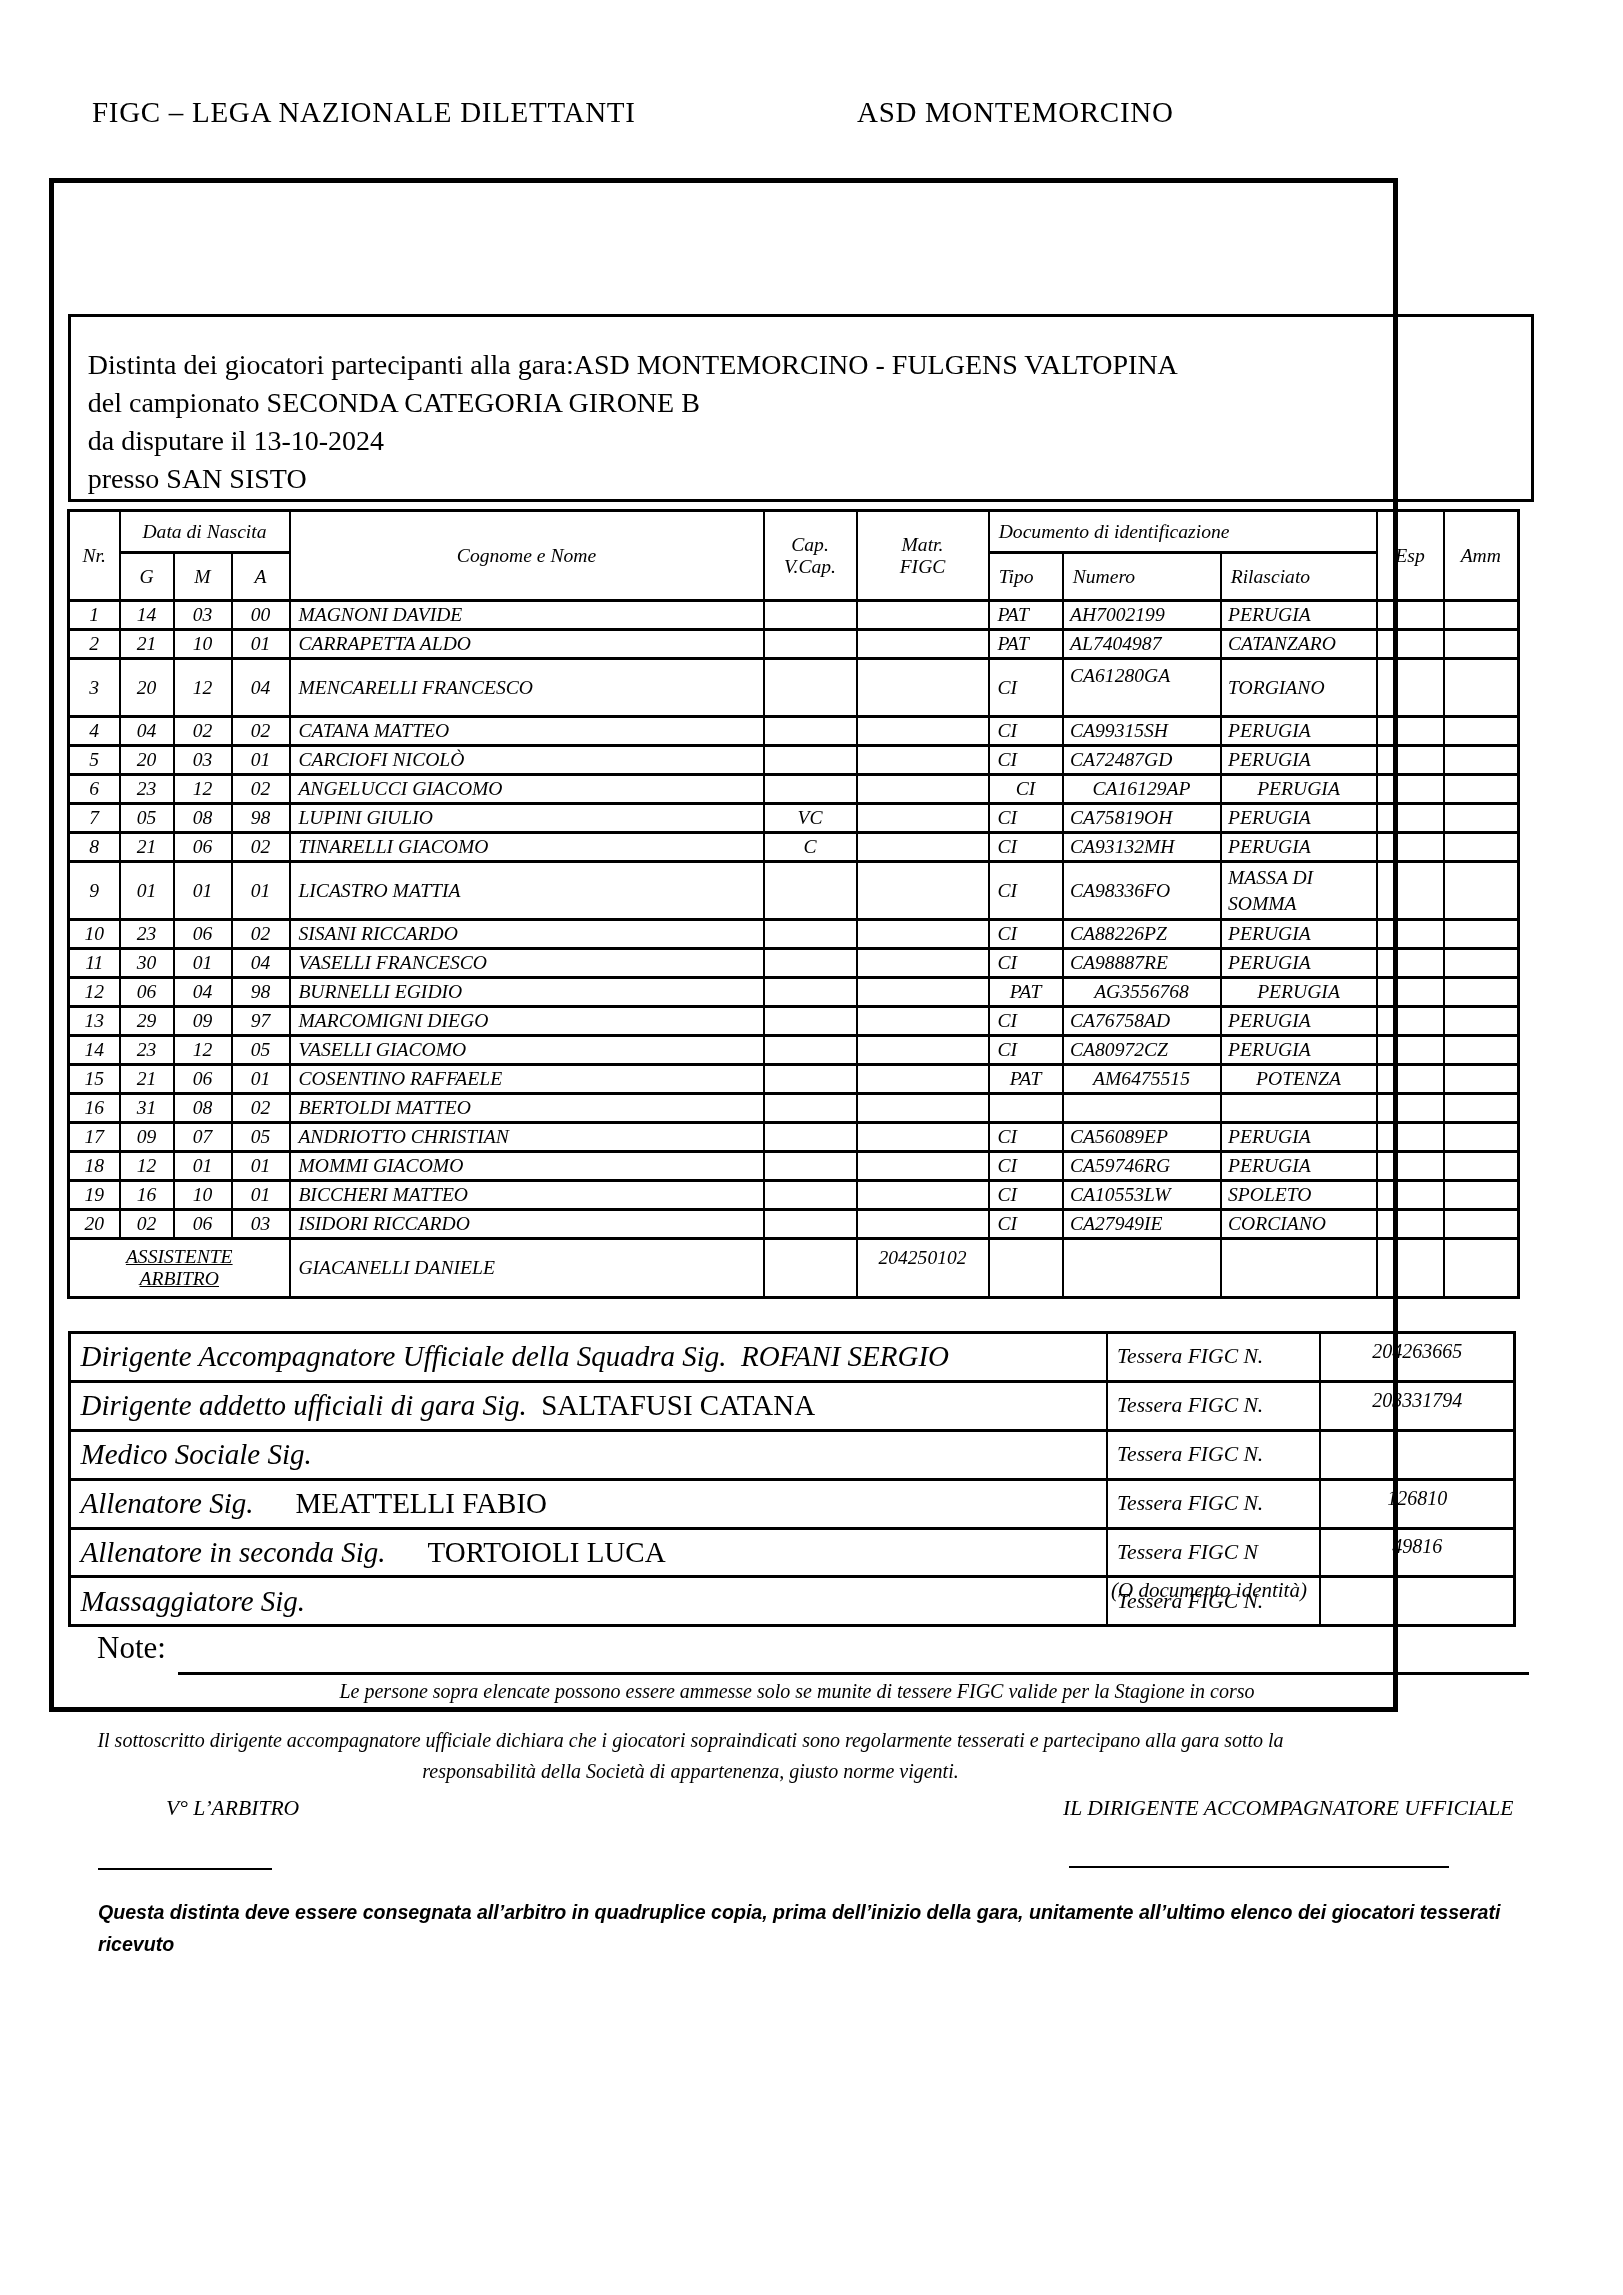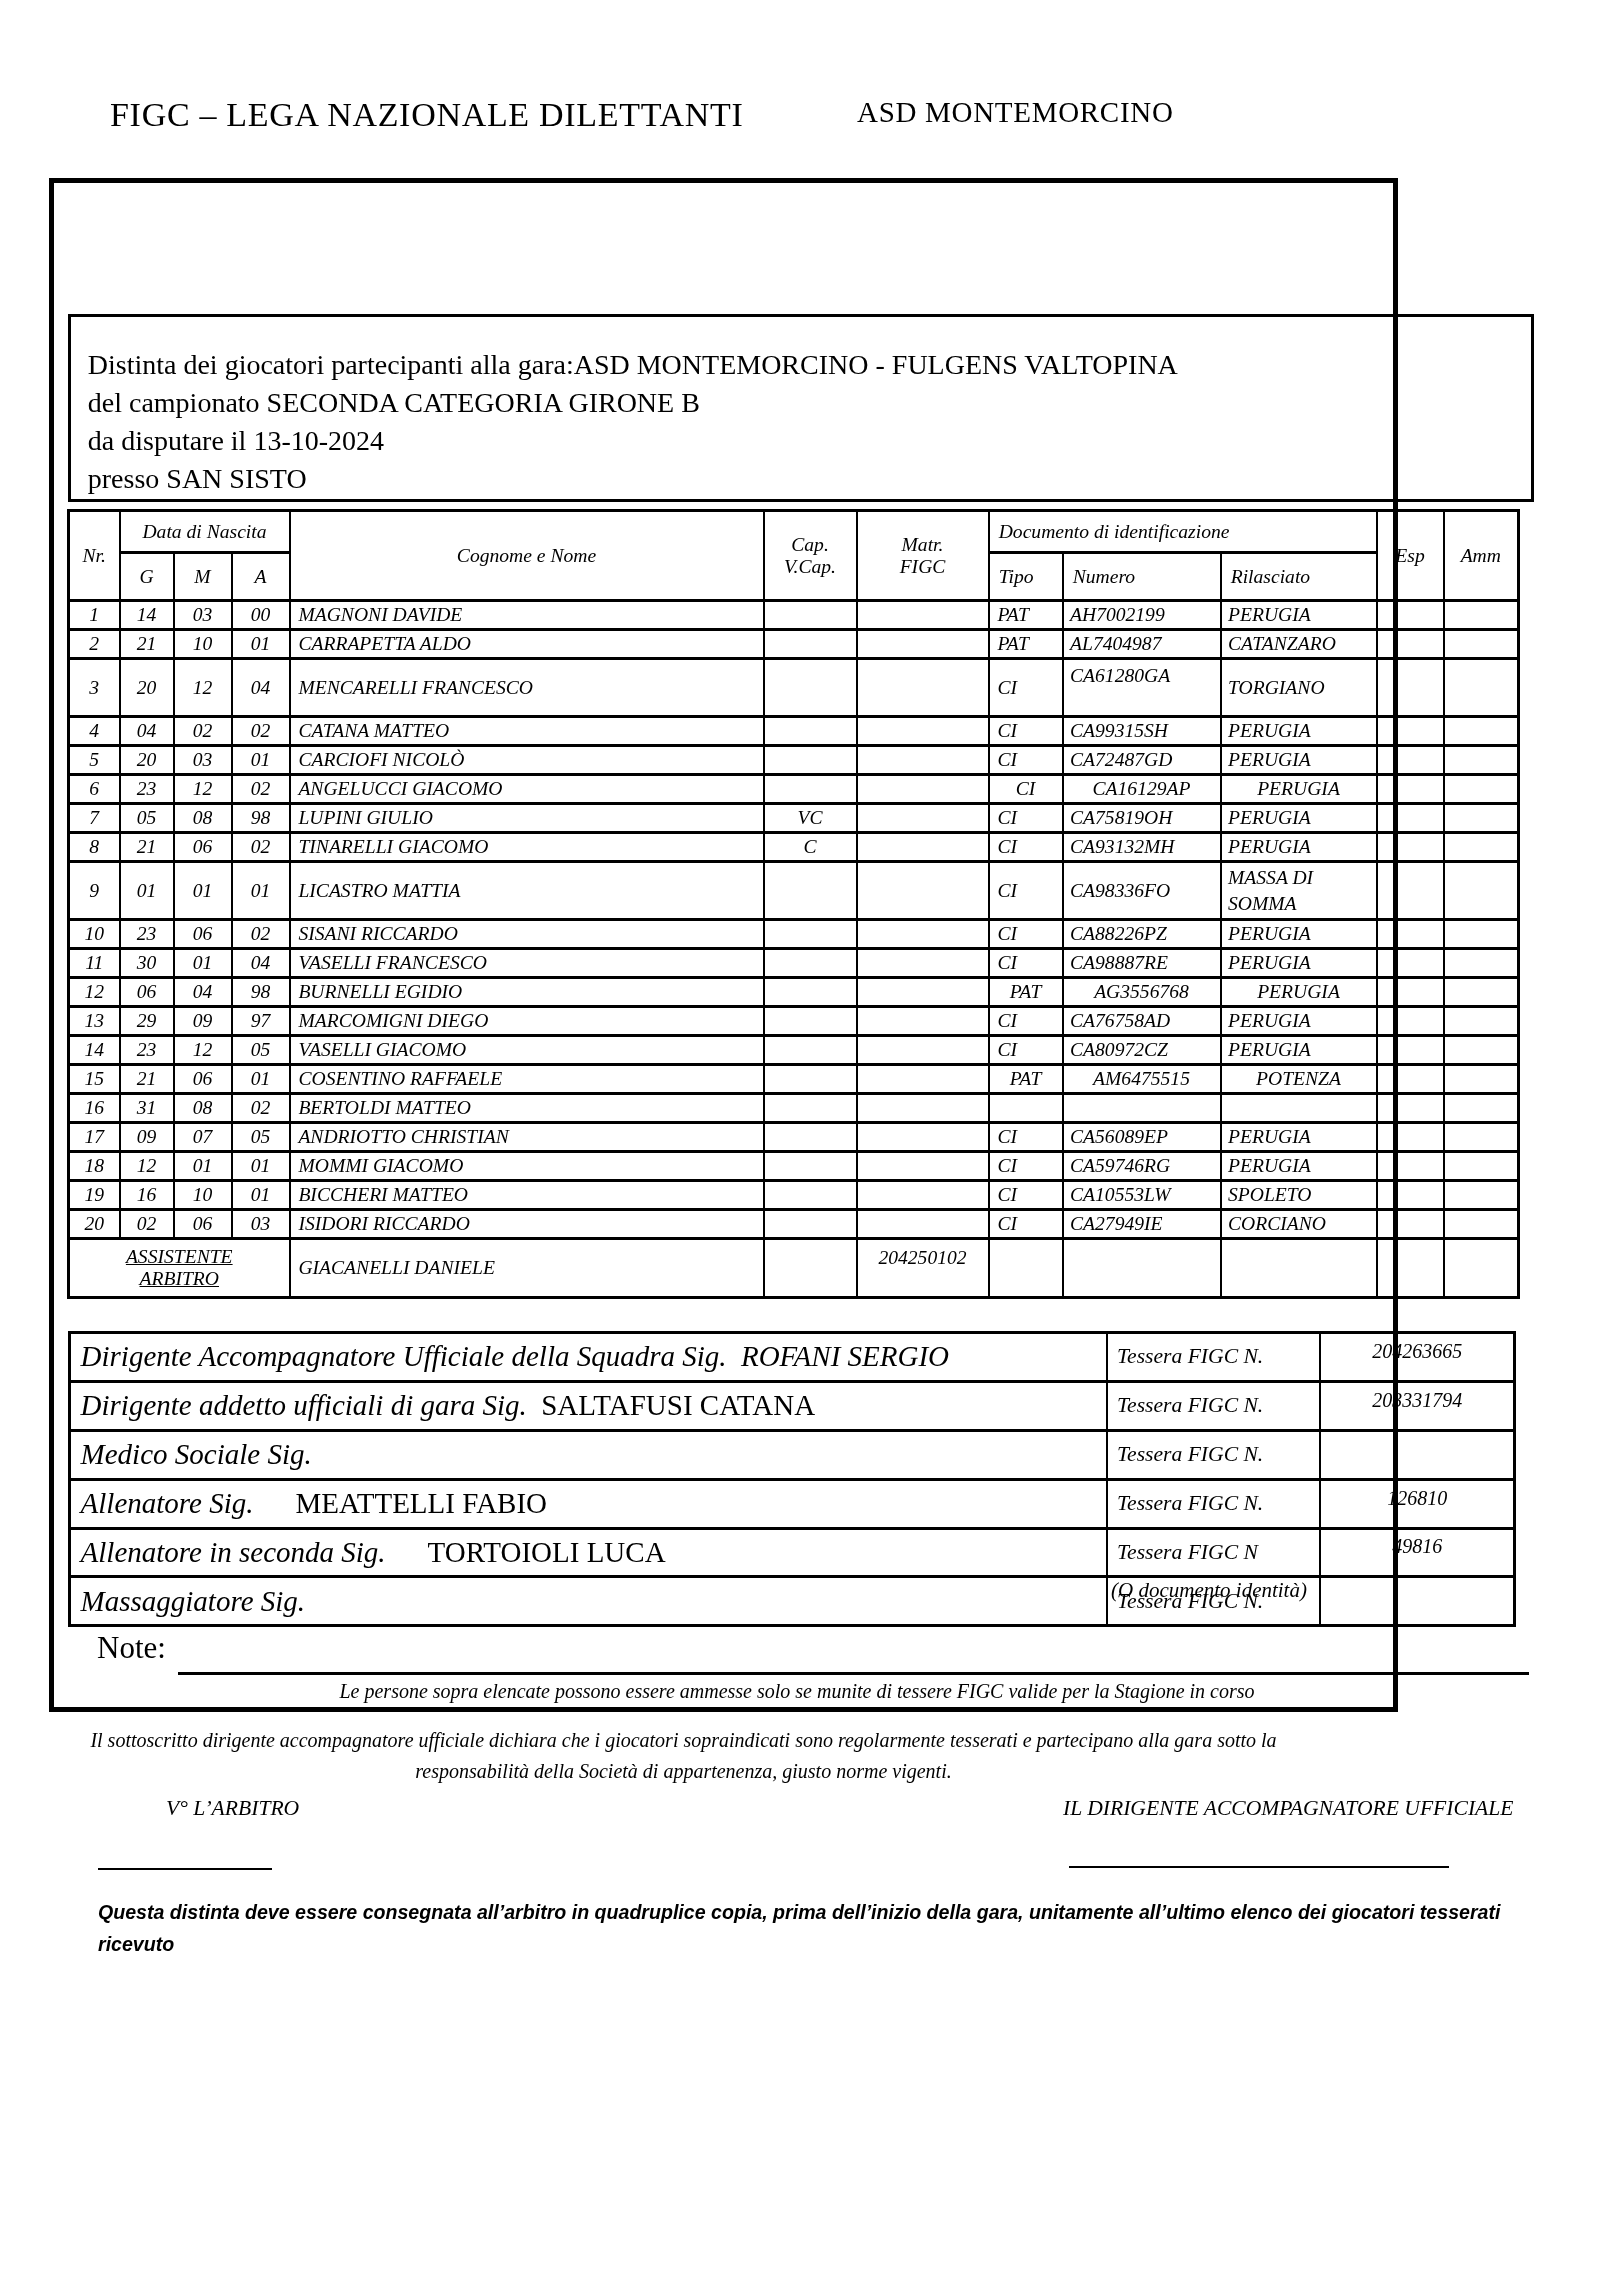--- a/index.html
+++ b/index.html
@@ -1,21 +1,21 @@
 <!DOCTYPE html>
 <html style="font-size:10.5px"><head>
 <meta charset="utf-8">
 <style>
   html,body{margin:0;padding:0;background:#ffffff;}
   body{width:1623px;height:2295px;position:relative;overflow:hidden;
        font-family:"Liberation Serif", serif;color:#000;}
   .abs{position:absolute;}
 
   
-  .hdr-left{left:110px;top:96px;font-size:34px;letter-spacing:0.7px;}
+  .hdr-left{left:92px;top:96px;font-size:29px;letter-spacing:0.7px;}
   .hdr-right{left:857px;top:96px;font-size:29px;letter-spacing:0.7px;}
 
   
   .outer-box{left:49px;top:178px;width:1349px;height:1534px;
              border:5.2px solid #000;box-sizing:border-box;}
 
   
   .title-box{left:14.4px;top:131px;width:1466px;height:188px;border:3.3px solid #000;
              box-sizing:border-box;padding:29px 13px 0 16.4px;font-size:28px;line-height:38px;}
 
@@ -50,21 +50,21 @@
   .o-name.name-italic{font-style:italic;}
   .o-name.wide-gap{margin-left:42px;}
   td.o-tessera{font-size:21.6px;font-style:italic;padding-left:9.2px;}
   td.o-number{font-size:20px;font-style:italic;text-align:center;vertical-align:top;padding-top:5.9px;}
 
   .o-doc-note{left:1057px;top:1395px;font-size:21px;font-style:italic;}
   .note-label{left:43px;top:1447px;font-size:31px;}
   .note-line{left:124px;top:1489px;width:1351px;height:3.3px;background:#000;}
   .admission{left:0;width:1486px;top:1497px;text-align:center;font-size:20px;font-style:italic;}
 
-  .declaration{left:5px;top:1725px;width:1357px;text-align:center;
+  .declaration{left:12px;top:1725px;width:1357px;text-align:center;
                font-size:20px;font-style:italic;line-height:31px;}
   .sig-left-label{left:166px;top:1796px;font-size:21.6px;font-style:italic;}
   .sig-right-label{left:1063px;top:1796px;font-size:21.6px;font-style:italic;}
   .sig-line{height:2px;background:#000;}
   .sig-line-left{left:98px;top:1868px;width:174px;}
   .sig-line-right{left:1069px;top:1866px;width:380px;}
 
   .footer-para{left:98px;top:1896px;width:1446px;
                font-family:"Liberation Sans", sans-serif;font-style:italic;font-weight:bold;
                font-size:19.6px;line-height:32px;}

